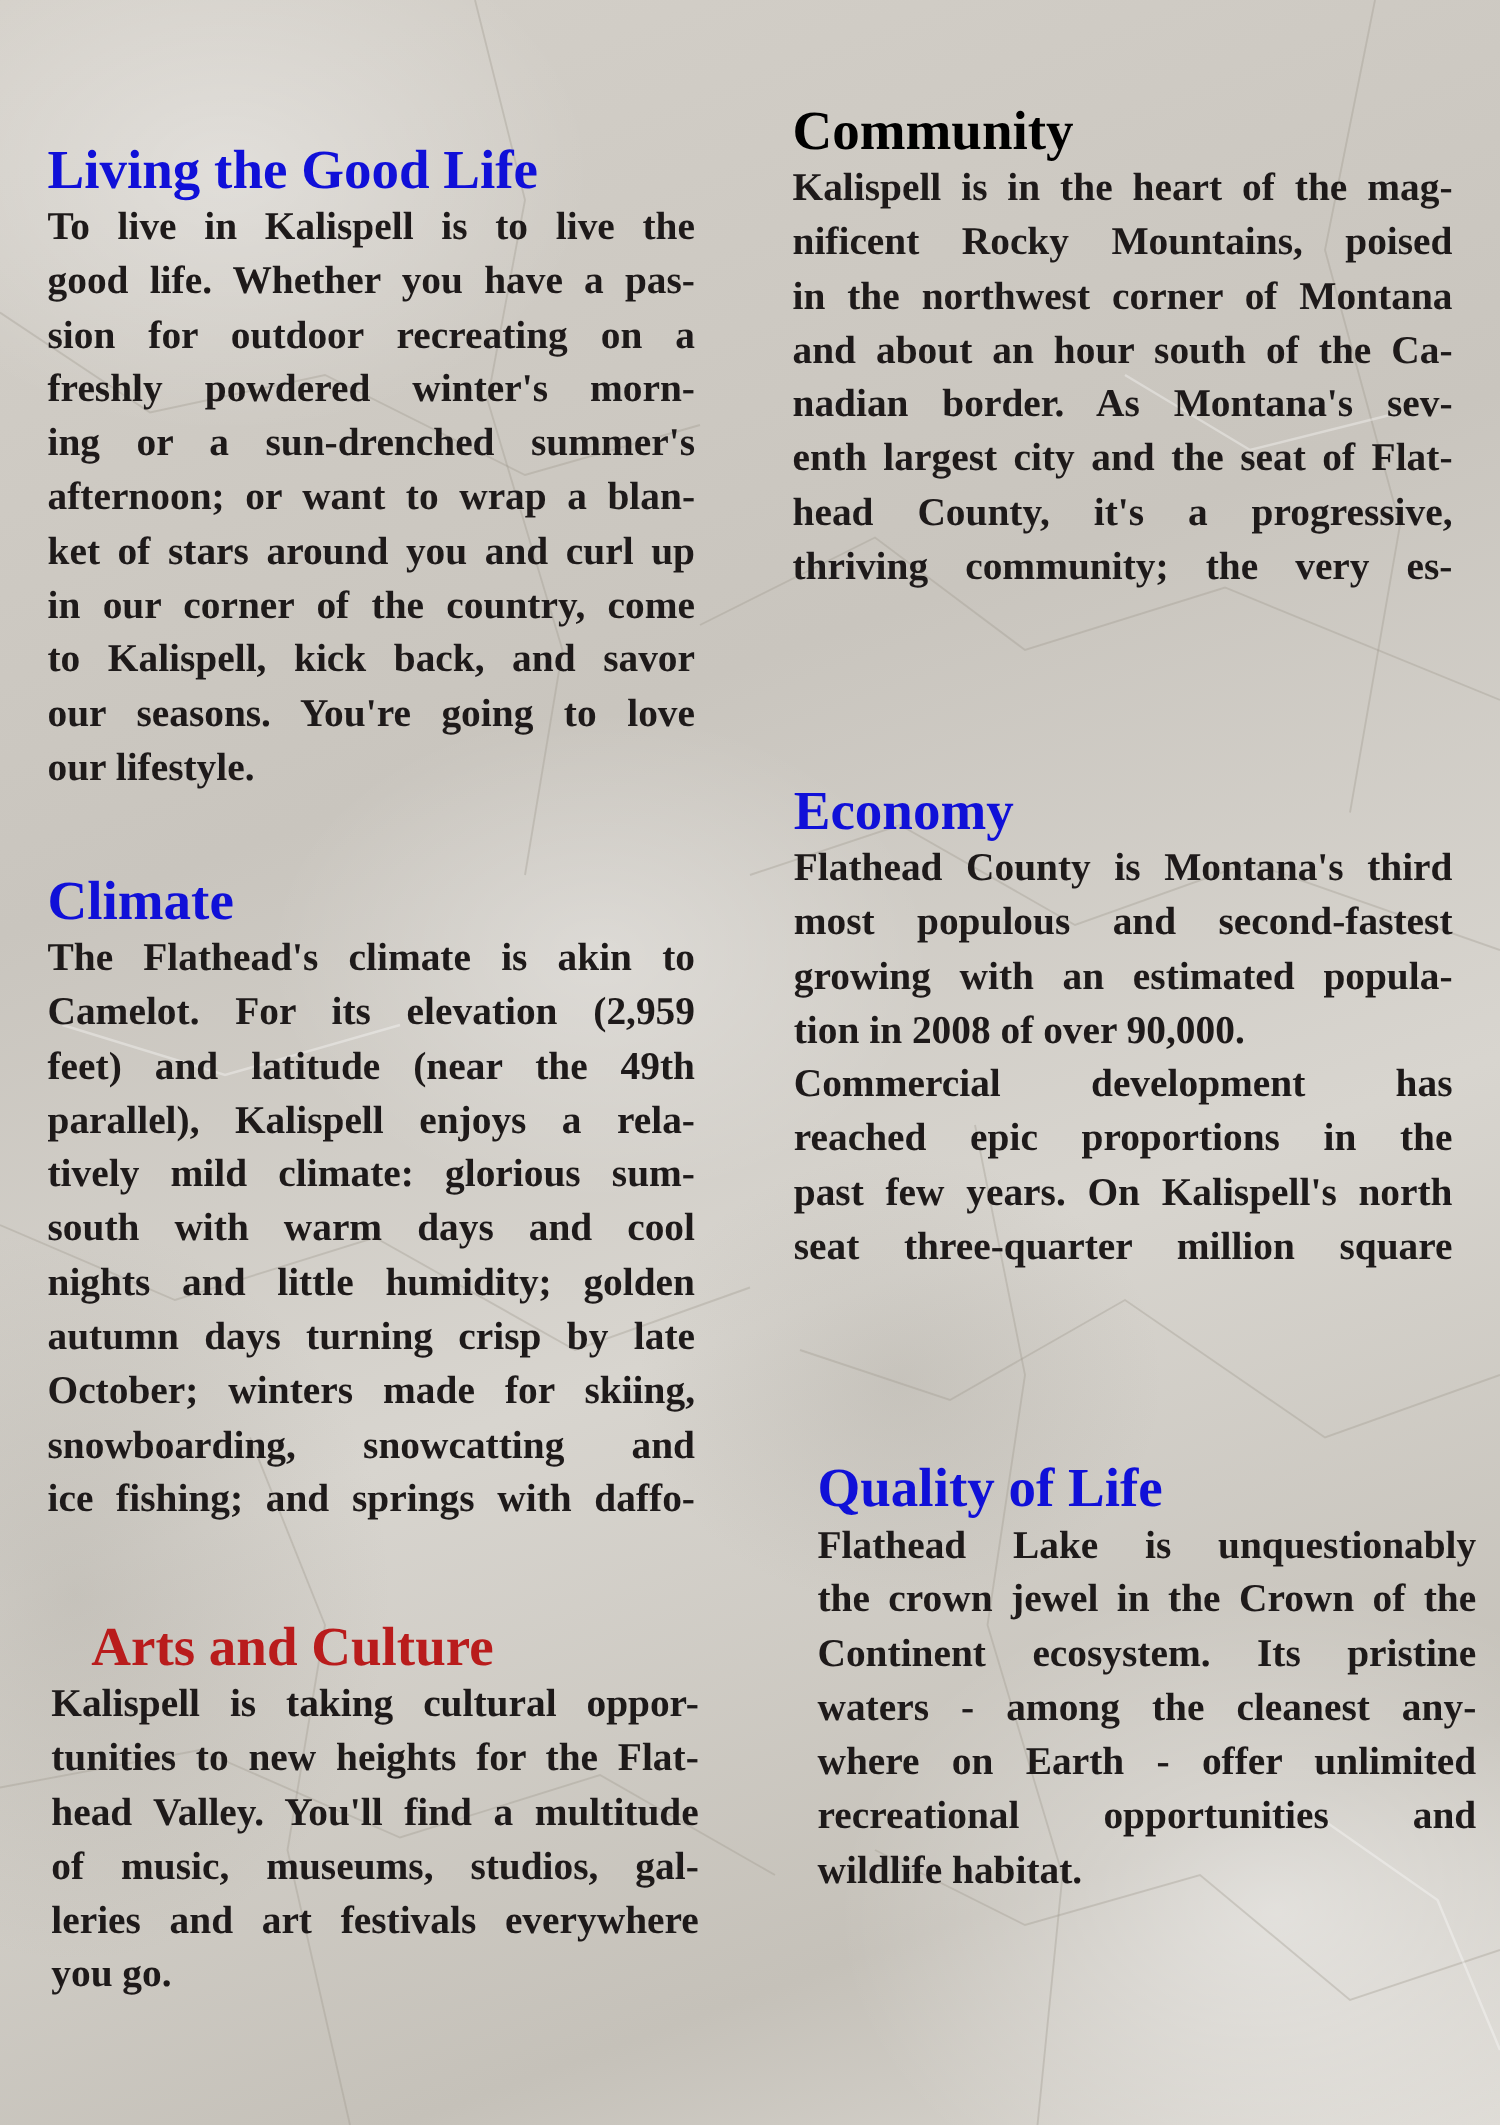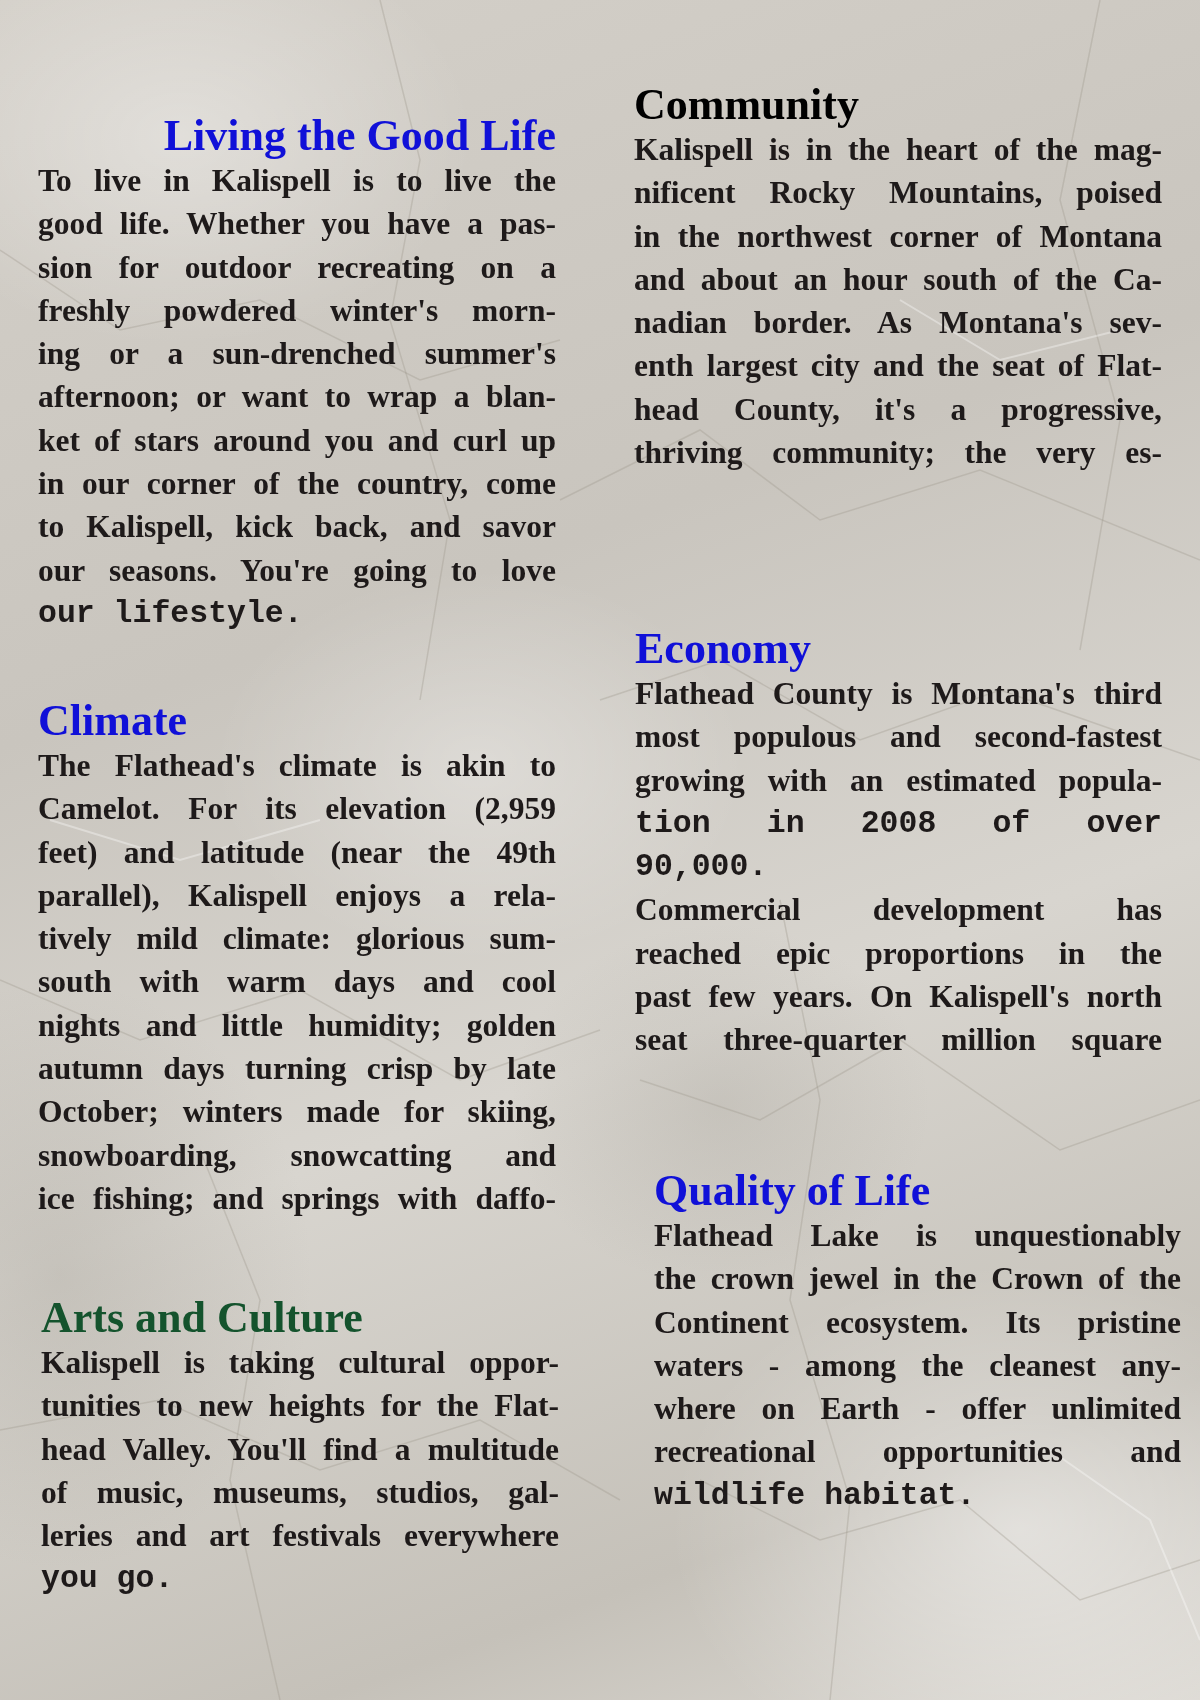--- a/index.html
+++ b/index.html
@@ -46,21 +46,21 @@
   .section p + p { margin-top: 0; }
 
   #sec-living   { left: 38px;  top: 113px;  width: 518px; }
   #sec-climate  { left: 38px;  top: 698px;  width: 518px; }
   #sec-arts     { left: 41px;  top: 1295px; width: 518px; }
   #sec-community{ left: 634px; top: 82px;   width: 528px; }
   #sec-economy  { left: 635px; top: 626px;  width: 527px; }
   #sec-quality  { left: 654px; top: 1168px; width: 527px; }
 
   .line { display: block; text-align: justify; text-align-last: justify; }
-  .line.last { text-align-last: left; font-family: Liberation Mono, monospace; }
+  .line.last { text-align-last: left; }
 </style>
 </head>
 <body>
 
 <svg class="cracks" viewBox="0 0 1200 1700" preserveAspectRatio="none">
   <g fill="none" stroke="#9e978c" stroke-opacity="0.35" stroke-width="1.5">
     <path d="M0 250 L120 330 L260 300 L420 380 L560 340"></path>
     <path d="M560 500 L700 430 L820 520 L980 470 L1200 560"></path>
     <path d="M600 700 L720 660 L860 740 L1000 690 L1200 760"></path>
     <path d="M0 980 L140 1040 L300 990 L460 1080 L600 1030"></path>
@@ -73,21 +73,21 @@
     <path d="M200 1150 L260 1300 L230 1480 L280 1700"></path>
   </g>
   <g fill="none" stroke="#ffffff" stroke-opacity="0.35" stroke-width="2">
     <path d="M900 300 L1000 360 L1120 330"></path>
     <path d="M50 820 L180 860 L320 820"></path>
     <path d="M1050 1450 L1150 1520 L1200 1640"></path>
   </g>
 </svg>
 
 <section class="section" id="sec-living">
-  <h2 style="color: rgb(16, 16, 216); text-align: right;">Living the Good Life</h2>
+  <h2 style="color: rgb(16, 16, 216);">Living the Good Life</h2>
   <p style="color: rgb(30, 26, 26);">
     <span class="line">To live in Kalispell is to live the</span>
     <span class="line">good life. Whether you have a pas-</span>
     <span class="line">sion for outdoor recreating on a</span>
     <span class="line">freshly powdered winter's morn-</span>
     <span class="line">ing or a sun-drenched summer's</span>
     <span class="line">afternoon; or want to wrap a blan-</span>
     <span class="line">ket of stars around you and curl up</span>
     <span class="line">in our corner of the country, come</span>
     <span class="line">to Kalispell, kick back, and savor</span>
@@ -107,21 +107,21 @@
     <span class="line">south with warm days and cool</span>
     <span class="line">nights and little humidity; golden</span>
     <span class="line">autumn days turning crisp by late</span>
     <span class="line">October; winters made for skiing,</span>
     <span class="line">snowboarding, snowcatting and</span>
     <span class="line">ice fishing; and springs with daffo-</span>
   </p>
 </section>
 
 <section class="section" id="sec-arts">
-  <h2 style="color: #14532d;">Arts and Culture</h2>
+  <h2 style="color: #b91c1c; margin-left: 32px;">Arts and Culture</h2>
   <p style="color: rgb(30, 26, 26);">
     <span class="line">Kalispell is taking cultural oppor-</span>
     <span class="line">tunities to new heights for the Flat-</span>
     <span class="line">head Valley. You'll find a multitude</span>
     <span class="line">of music, museums, studios, gal-</span>
     <span class="line">leries and art festivals everywhere</span>
     <span class="line last">you go.</span>
   </p>
 </section>
 

